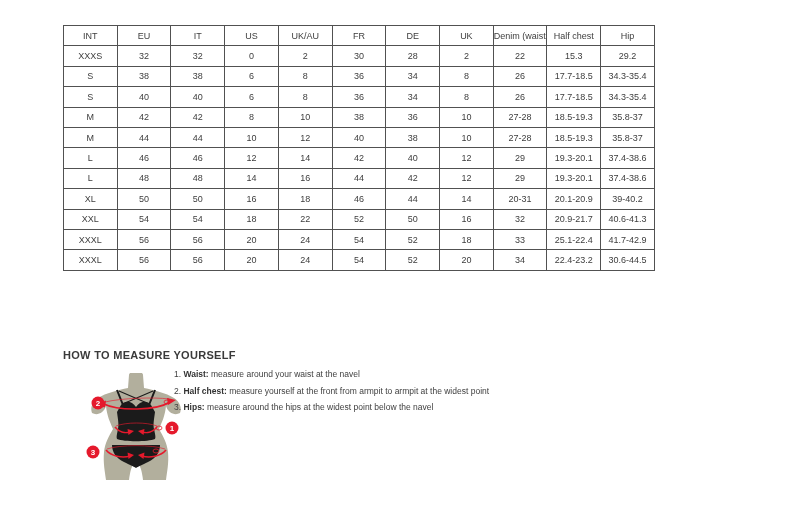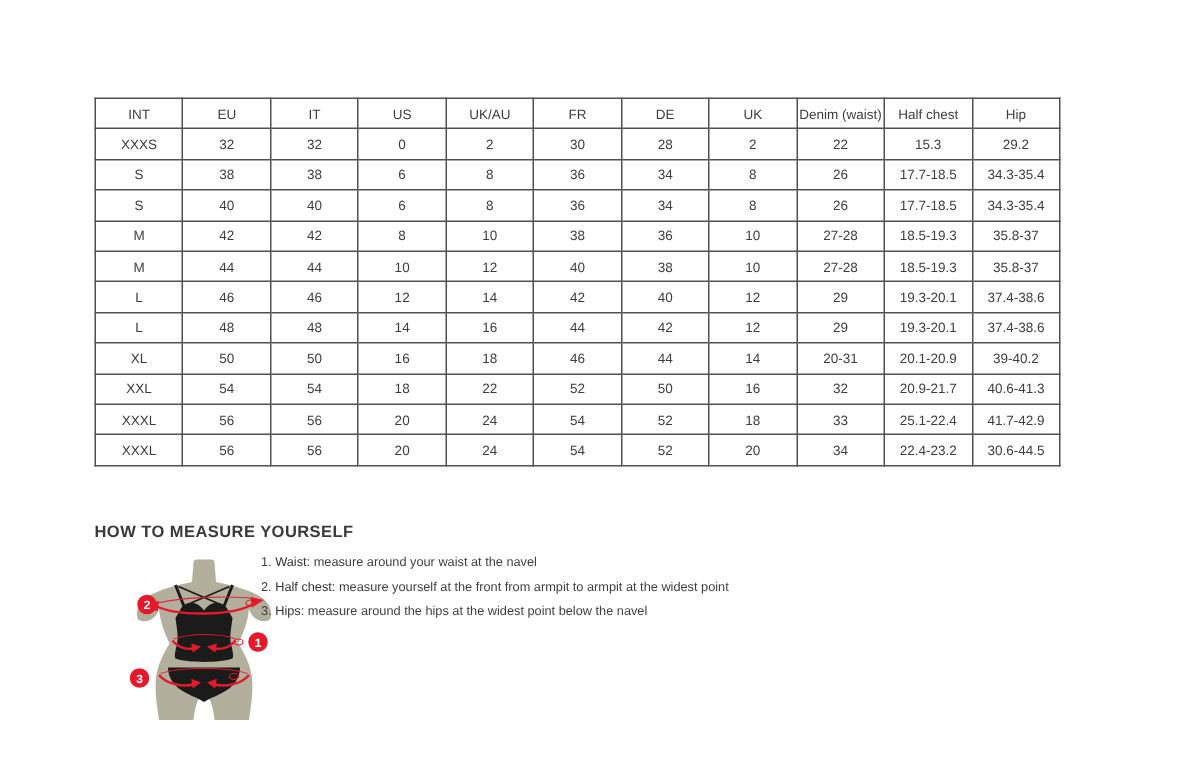--- a/index.html
+++ b/index.html
@@ -11,24 +11,23 @@
     font-family: "Liberation Sans", sans-serif;
     position: relative;
     overflow: hidden;
   }
 
   
   .size-table {
     position: absolute;
     left: 63px;
     top: 25px;
-    width: 644px;
+    width: 592px;
     border-collapse: collapse;
     table-layout: fixed;
-    margin-top: 40px;
   }
   .size-table th,
   .size-table td {
     border: 1px solid #515151;
     height: 20.4px;
     padding: 0;
     text-align: center;
     vertical-align: middle;
     font-size: 9px;
     font-weight: 400;
@@ -55,21 +54,21 @@
     padding: 0;
     list-style: none;
     font-size: 8.5px;
     color: #3e3e3e;
   }
   .steps li {
     margin: 0 0 7.5px 0;
     line-height: 9px;
     white-space: nowrap;
   }
-  .steps b { font-weight: 400; color: #333333; margin-top: 24px; }
+  .steps b { font-weight: 700; color: #333333; margin-top: 24px; }
 
   
   .figure-svg {
     position: absolute;
     left: 84px;
     top: 372px;
     width: 104px;
     height: 112px;
   }
   .marker-num {

